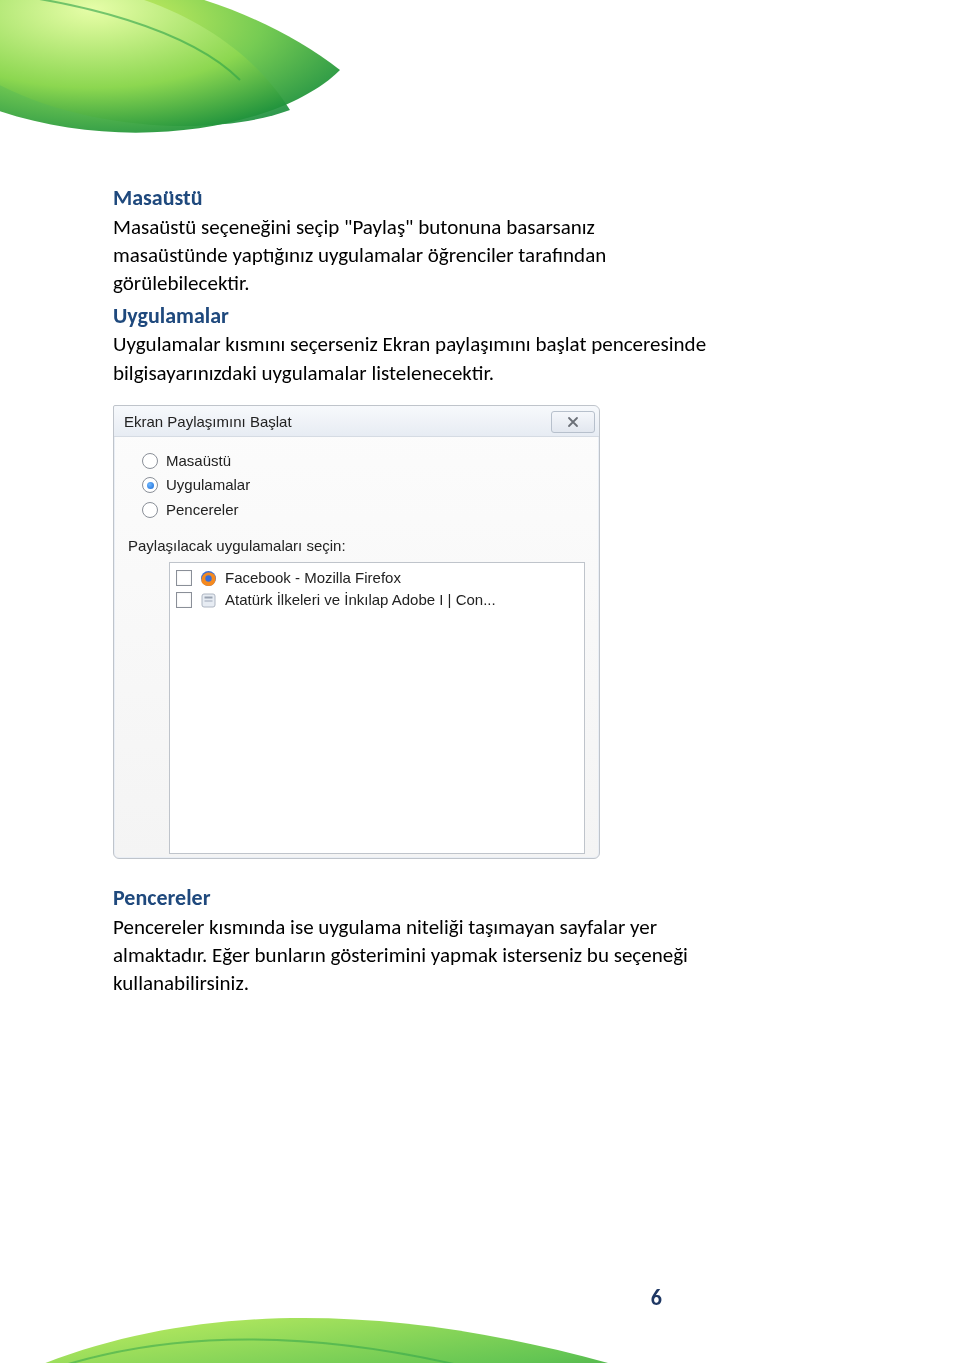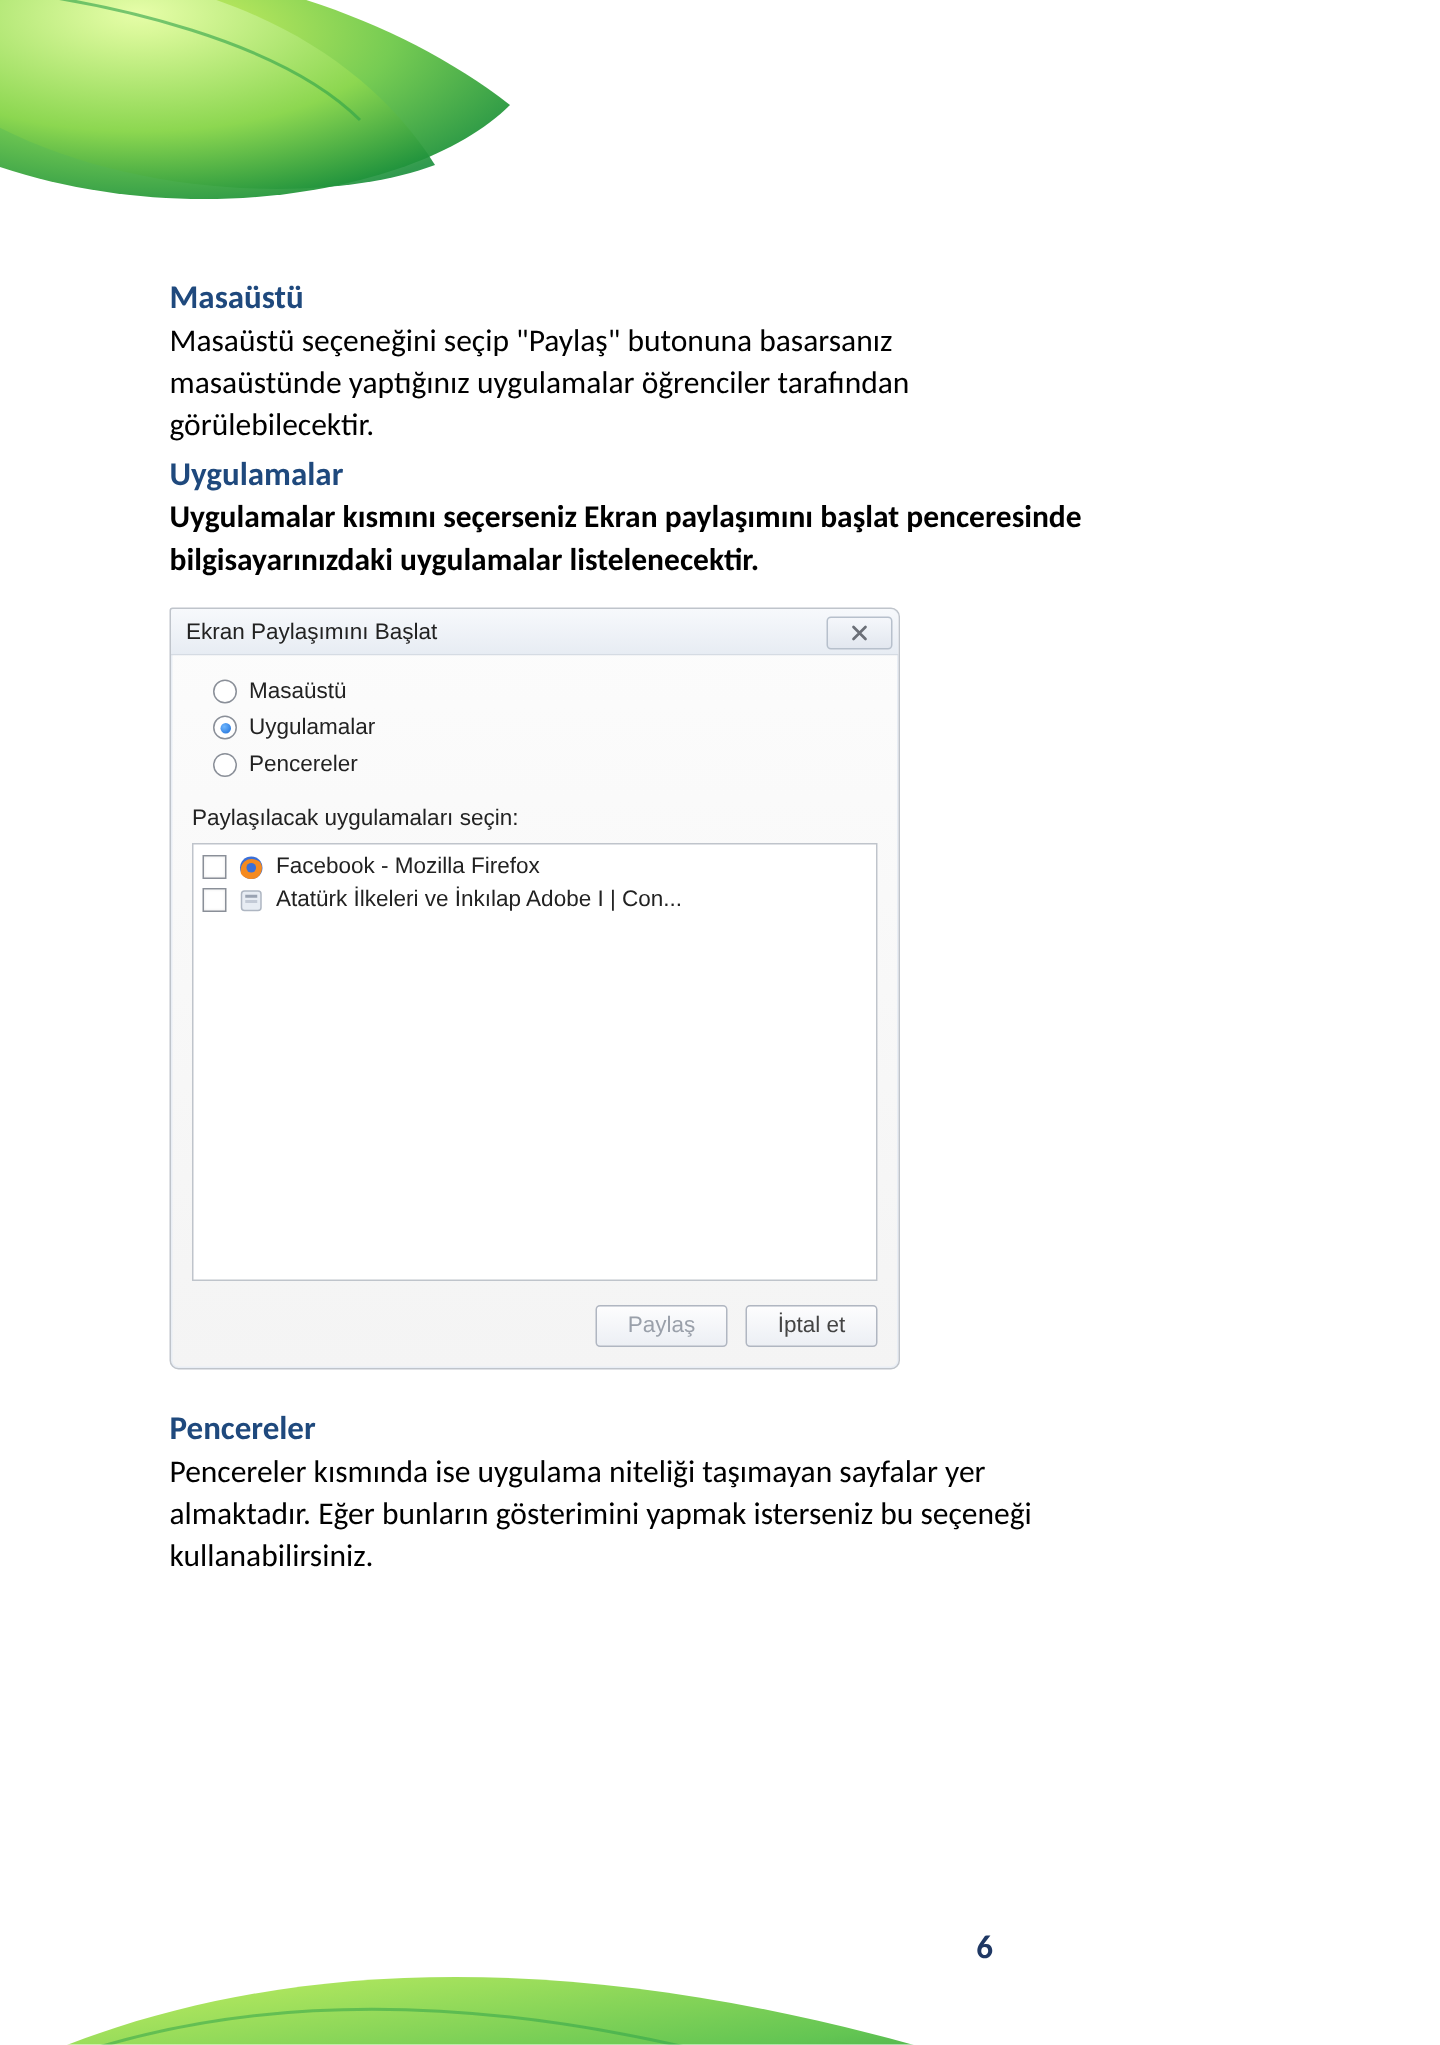--- a/index.html
+++ b/index.html
@@ -16,21 +16,21 @@
   .titlebar{display:flex;align-items:center;justify-content:space-between;height:28px;padding:2px 4px 0 10px;background:linear-gradient(#f7f9fc,#e7ecf3);border-bottom:1px solid #d5dbe3;border-radius:2px 6px 0 0;gap:12px;}
   .titlebar .title{font-size:15px;color:#222;}
   .close-btn{width:42px;height:20px;border:1px solid #b7c0cc;background:linear-gradient(#f5f7fb,#e2e7ef);border-radius:3px;display:flex;align-items:center;justify-content:center;cursor:pointer;}
   .close-btn svg{width:14px;height:14px;}
   .dlg-body{padding:12px 14px 4px 14px;}
   .label{margin-bottom:6px;color:#222;}
   .radio-row{display:flex;align-items:center;margin:2px 0 4px 14px;}
   .radio{width:14px;height:14px;border:1px solid #8a8f98;border-radius:50%;margin-right:8px;background:#fff;display:flex;align-items:center;justify-content:center;}
   .radio.selected::after{content:"";width:7px;height:7px;border-radius:50%;background:radial-gradient(circle at 35% 35%,#6fb7ff,#1a6bd6);}
   .label2{margin-top:16px;margin-bottom:6px;}
-  .listbox{border:1px solid #bfc4cb;background:#fff;height:290px;overflow:hidden;}
+  .listbox{border:1px solid #bfc4cb;background:#fff;height:290px;overflow:hidden;margin-left:41px;}
   .list-inner{padding:4px 2px;}
   .app-row{display:flex;align-items:center;height:22px;padding:0 4px;}
   .chk{width:14px;height:14px;border:1px solid #8a8f98;background:#fff;margin-right:8px;box-shadow:inset 0 0 2px rgba(0,0,0,.1);}
   .app-icon{width:17px;height:17px;margin-right:8px;display:flex;align-items:center;justify-content:center;}
   .app-label{white-space:nowrap;overflow:hidden;text-overflow:ellipsis;max-width:370px;}
   .dlg-buttons{display:flex;justify-content:flex-end;gap:12px;padding:12px 14px 14px 14px;}
   .btn{min-width:86px;height:26px;border:1px solid #b0b6c1;background:linear-gradient(#fdfdfe,#eceff4);border-radius:3px;font-size:15px;color:#444;display:flex;align-items:center;justify-content:center;cursor:pointer;}
   .btn.disabled{color:#9aa0aa;}
   .section-bottom{margin-top:24px;}
   .page-number{position:absolute;right:118px;bottom:52px;font-size:22px;font-weight:700;color:#1F3864;}
@@ -70,21 +70,21 @@
       <path d="M-20,140 C180,30 430,40 700,130 L700,160 L-20,160 Z" fill="url(#g3)" opacity="0.95"></path>
       <path d="M-30,150 C120,70 300,60 520,120" stroke="#2aa049" stroke-width="2" fill="none" opacity="0.5"></path>
     </svg>
   </div>
 
   <div class="content">
     <div class="h">Masaüstü</div>
     <div class="p" style="max-width:600px;">Masaüstü seçeneğini seçip "Paylaş" butonuna basarsanız masaüstünde yaptığınız uygulamalar öğrenciler tarafından görülebilecektir.</div>
 
     <div class="h">Uygulamalar</div>
-    <div class="p" style="max-width:630px;font-weight:bold;">Uygulamalar kısmını seçerseniz Ekran paylaşımını başlat penceresinde bilgisayarınızdaki uygulamalar listelenecektir.</div>
+    <div class="p" style="max-width:630px;">Uygulamalar kısmını seçerseniz Ekran paylaşımını başlat penceresinde bilgisayarınızdaki uygulamalar listelenecektir.</div>
 
     <div class="dialog-wrap">
       <div class="dialog">
         <div class="titlebar">
           <span class="title">Ekran Paylaşımını Başlat</span>
           <div class="close-btn">
             <svg viewBox="0 0 14 14">
               <path d="M3 3 L11 11 M11 3 L3 11" stroke="#6b6f77" stroke-width="1.8" stroke-linecap="round"></path>
             </svg>
           </div>
@@ -126,24 +126,20 @@
                       <rect x="2" y="2" width="13" height="13" rx="2" fill="#e7ecf3" stroke="#aeb6c2"></rect>
                       <rect x="4.5" y="4.5" width="8" height="2" fill="#9aa3b2"></rect>
                       <rect x="4.5" y="8" width="8" height="2" fill="#c3cad6"></rect>
                     </svg>
                 </span>
                 <span class="app-label">Atatürk İlkeleri ve İnkılap Adobe I | Con...</span>
               </div>
             </div>
           </div>
         </div>
-        <div class="dlg-buttons">
-          <div class="btn disabled">Paylaş</div>
-          <div class="btn">İptal et</div>
-        </div>
       </div>
     </div>
 
     <div class="section-bottom">
       <div class="h">Pencereler</div>
       <div class="p" style="max-width:610px;">Pencereler kısmında ise uygulama niteliği taşımayan sayfalar yer almaktadır. Eğer bunların gösterimini yapmak isterseniz bu seçeneği kullanabilirsiniz.</div>
     </div>
   </div>
 
   <div class="page-number">6</div>

